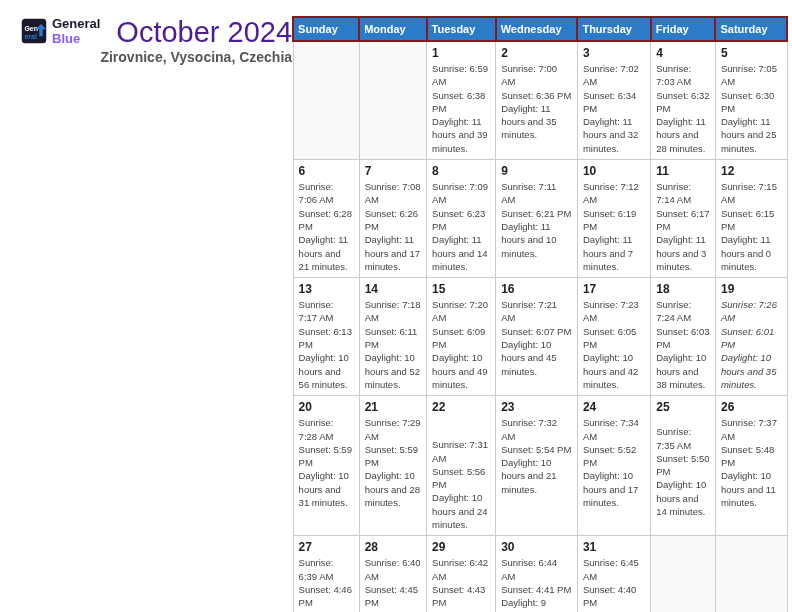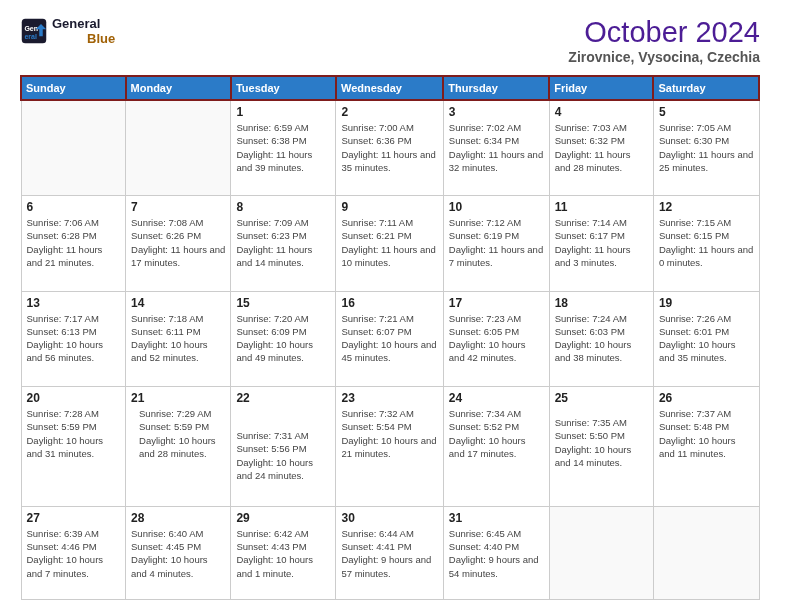--- a/index.html
+++ b/index.html
@@ -6,23 +6,23 @@
     body {
       font-family: Arial, sans-serif;
       background: #fff;
       width: 792px;
       height: 612px;
       overflow: hidden;
     }
     .page {
       width: 792px;
       height: 612px;
-      padding: 16px 32px 12px 20px;
+      padding: 16px 4px 12px 20px;
       display: flex;
-      flex-direction: column;
+      flex-direction: row;
     }
     .header {
       display: flex;
       justify-content: space-between;
       align-items: flex-start;
       margin-bottom: 10px;
     }
     .logo {
       display: flex;
       align-items: center;
@@ -93,21 +93,21 @@
   <div class="header">
     <div class="logo">
       <svg class="logo-icon" viewBox="0 0 32 32">
         <rect x="2" y="2" width="28" height="28" rx="4" fill="#1a1a2e"></rect>
         <text x="5" y="16" font-size="8" font-weight="bold" fill="white" font-family="Arial">Gen</text>
         <text x="5" y="25" font-size="8" font-weight="bold" fill="#2b7bc8" font-family="Arial">eral</text>
         <polygon points="24,8 30,14 26,14 26,22 22,22 22,14 18,14" fill="#2b7bc8"></polygon>
       </svg>
       <div>
         <div style="font-size:13px;font-weight:bold;color:#1a1a2e;">General</div>
-        <div style="font-size:13px;font-weight:bold;color:#a16207;margin-left:35px;">Blue</div>
+        <div style="font-size:13px;font-weight:bold;color:#8b5cf6;">Blue</div>
       </div>
     </div>
     <div class="title-block">
       <div class="month-title">October 2024</div>
       <div class="subtitle">Zirovnice, Vysocina, Czechia</div>
     </div>
   </div>
 
   <table class="calendar">
     <thead>
@@ -232,35 +232,35 @@
 Daylight: 10 hours and 42 minutes.</div>
           </td>
           <td>
             <div class="day-num">18</div>
             <div class="day-info" style="white-space: pre-line;">Sunrise: 7:24 AM
 Sunset: 6:03 PM
 Daylight: 10 hours and 38 minutes.</div>
           </td>
           <td>
             <div class="day-num">19</div>
-            <div class="day-info" style="white-space: pre-line;">Sunrise: 7:26 AM
+            <div class="day-info" style="white-space: pre-line; font-style: italic;">Sunrise: 7:26 AM
 Sunset: 6:01 PM
 Daylight: 10 hours and 35 minutes.</div>
           </td>
         </tr>
         <tr>
           <td>
             <div class="day-num">20</div>
             <div class="day-info" style="white-space: pre-line;">Sunrise: 7:28 AM
 Sunset: 5:59 PM
 Daylight: 10 hours and 31 minutes.</div>
           </td>
           <td>
             <div class="day-num">21</div>
-            <div class="day-info" style="white-space: pre-line; margin-left: 8px;">Sunrise: 7:29 AM
+            <div class="day-info" style="white-space: pre-line;">Sunrise: 7:29 AM
 Sunset: 5:59 PM
 Daylight: 10 hours and 28 minutes.</div>
           </td>
           <td>
             <div class="day-num">22</div>
             <div class="day-info" style="white-space: pre-line; margin-top: 24px;">Sunrise: 7:31 AM
 Sunset: 5:56 PM
 Daylight: 10 hours and 24 minutes.</div>
           </td>
           <td>

